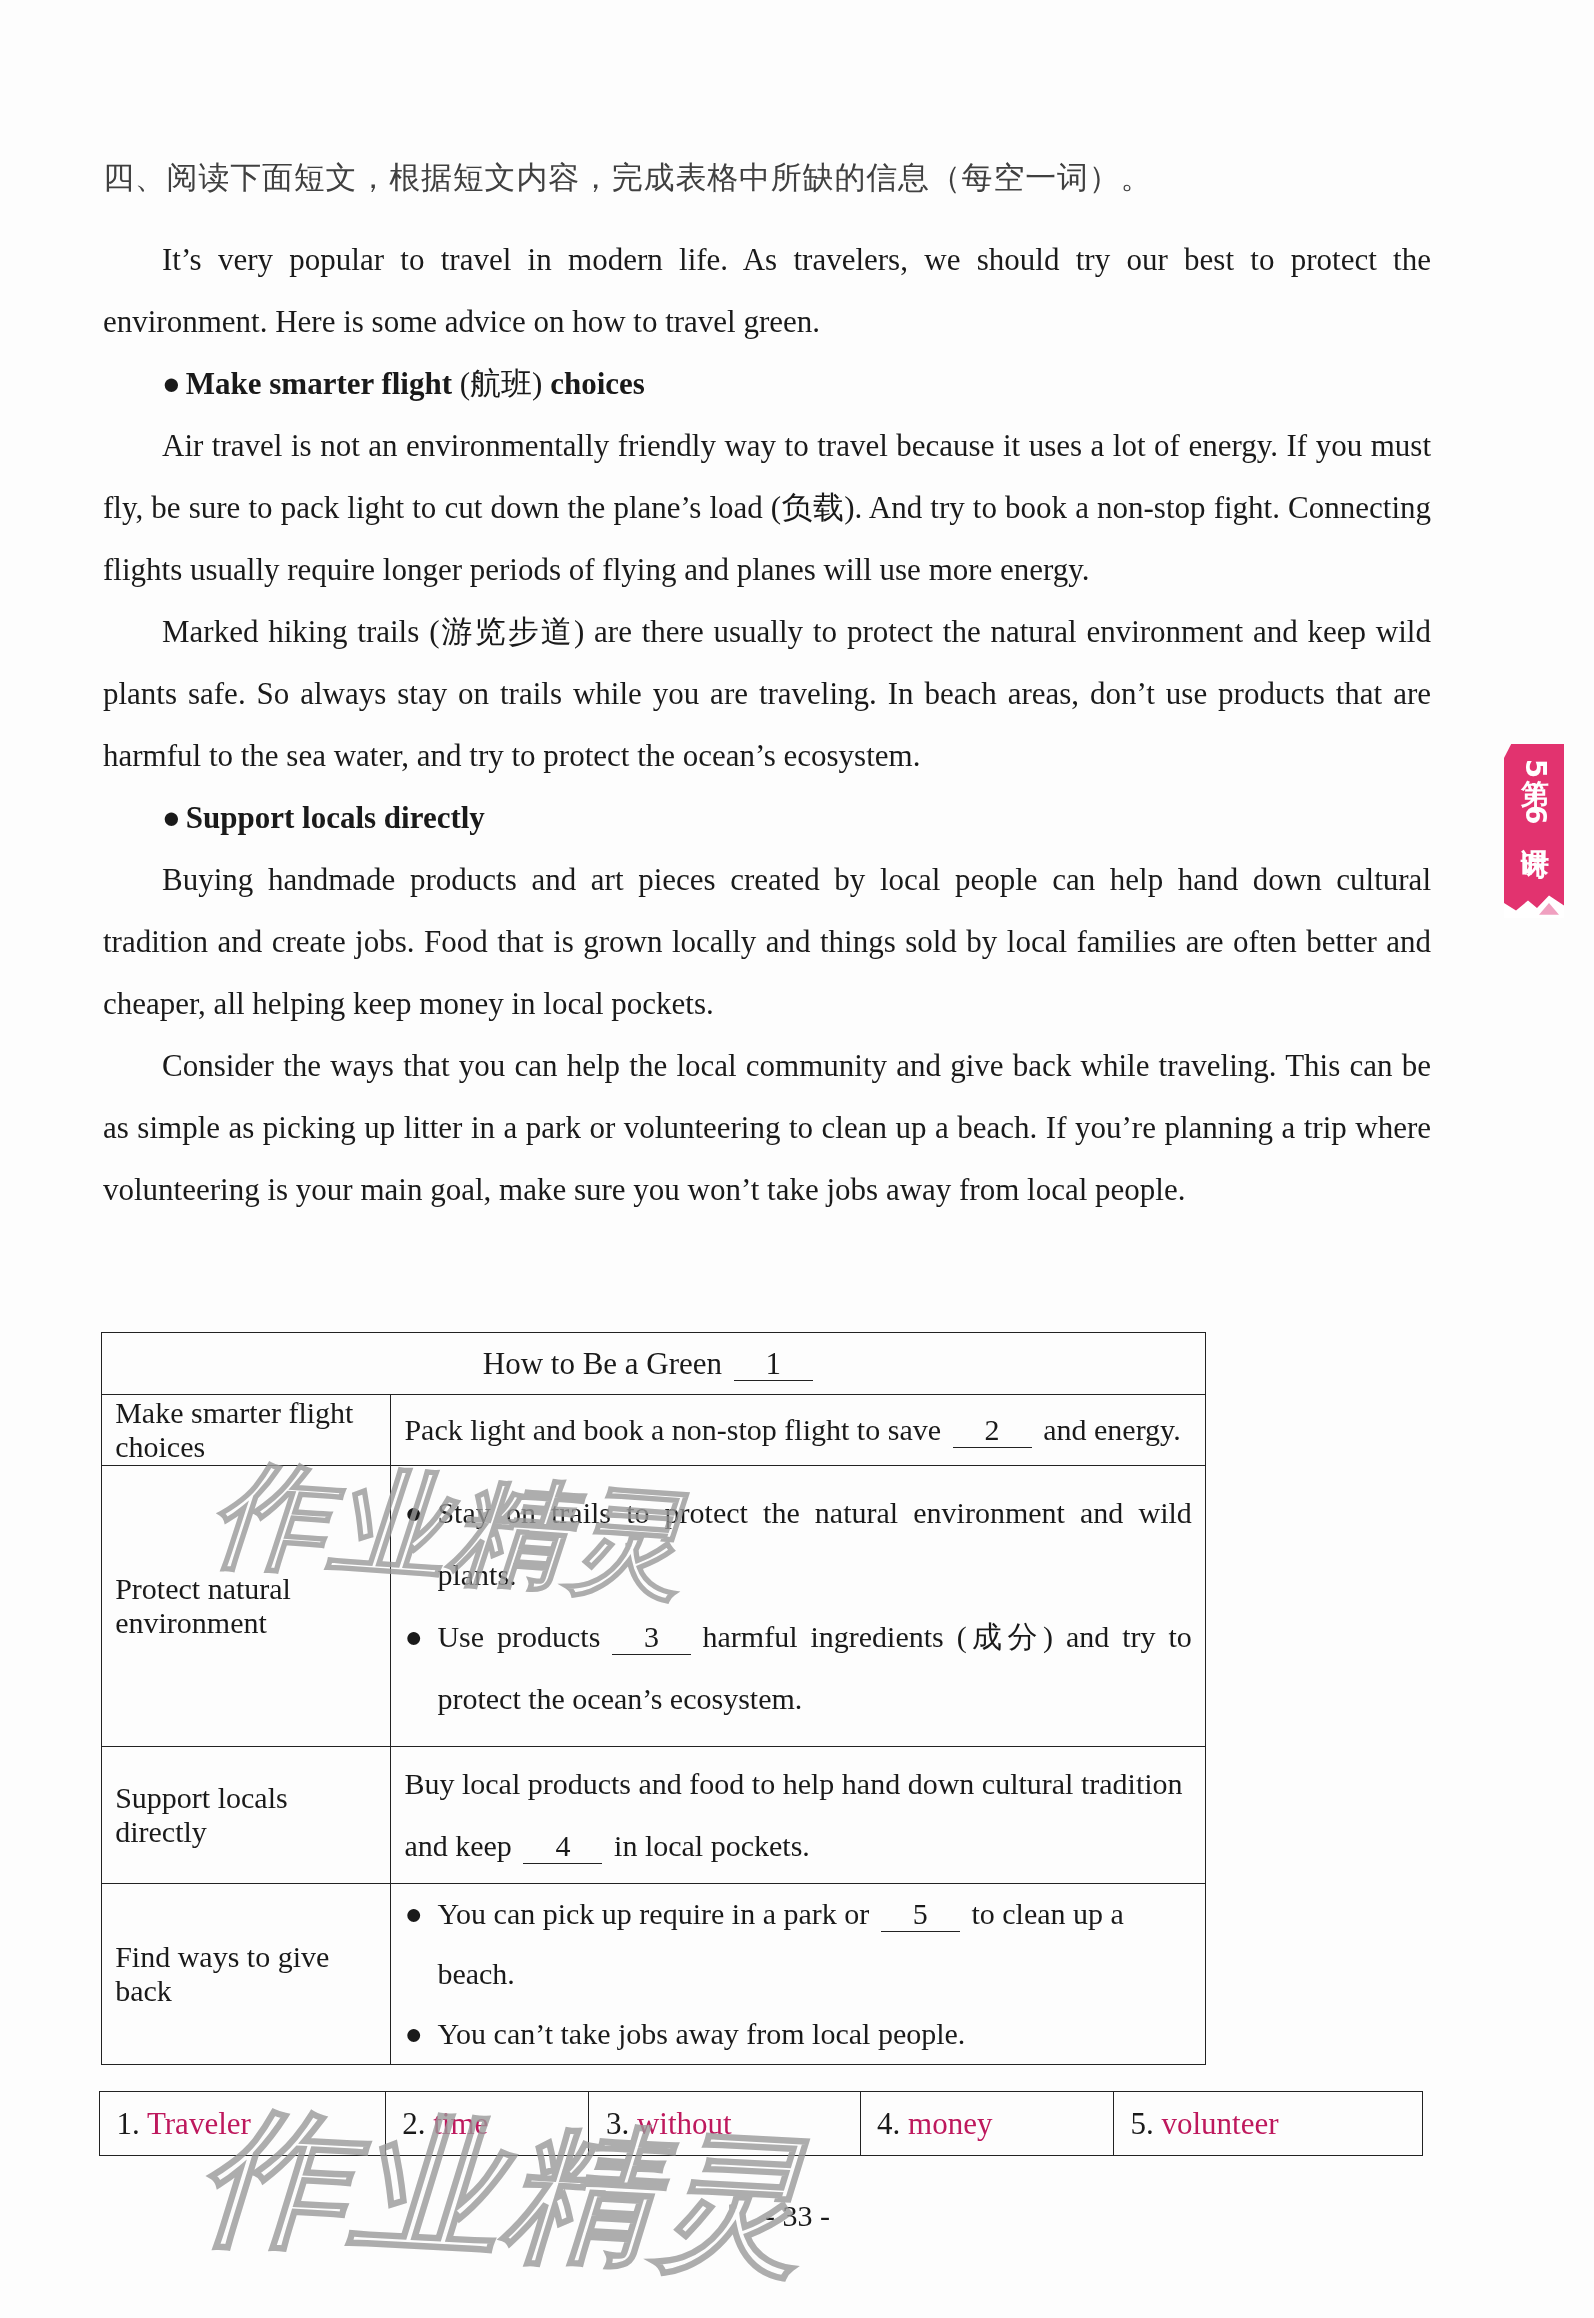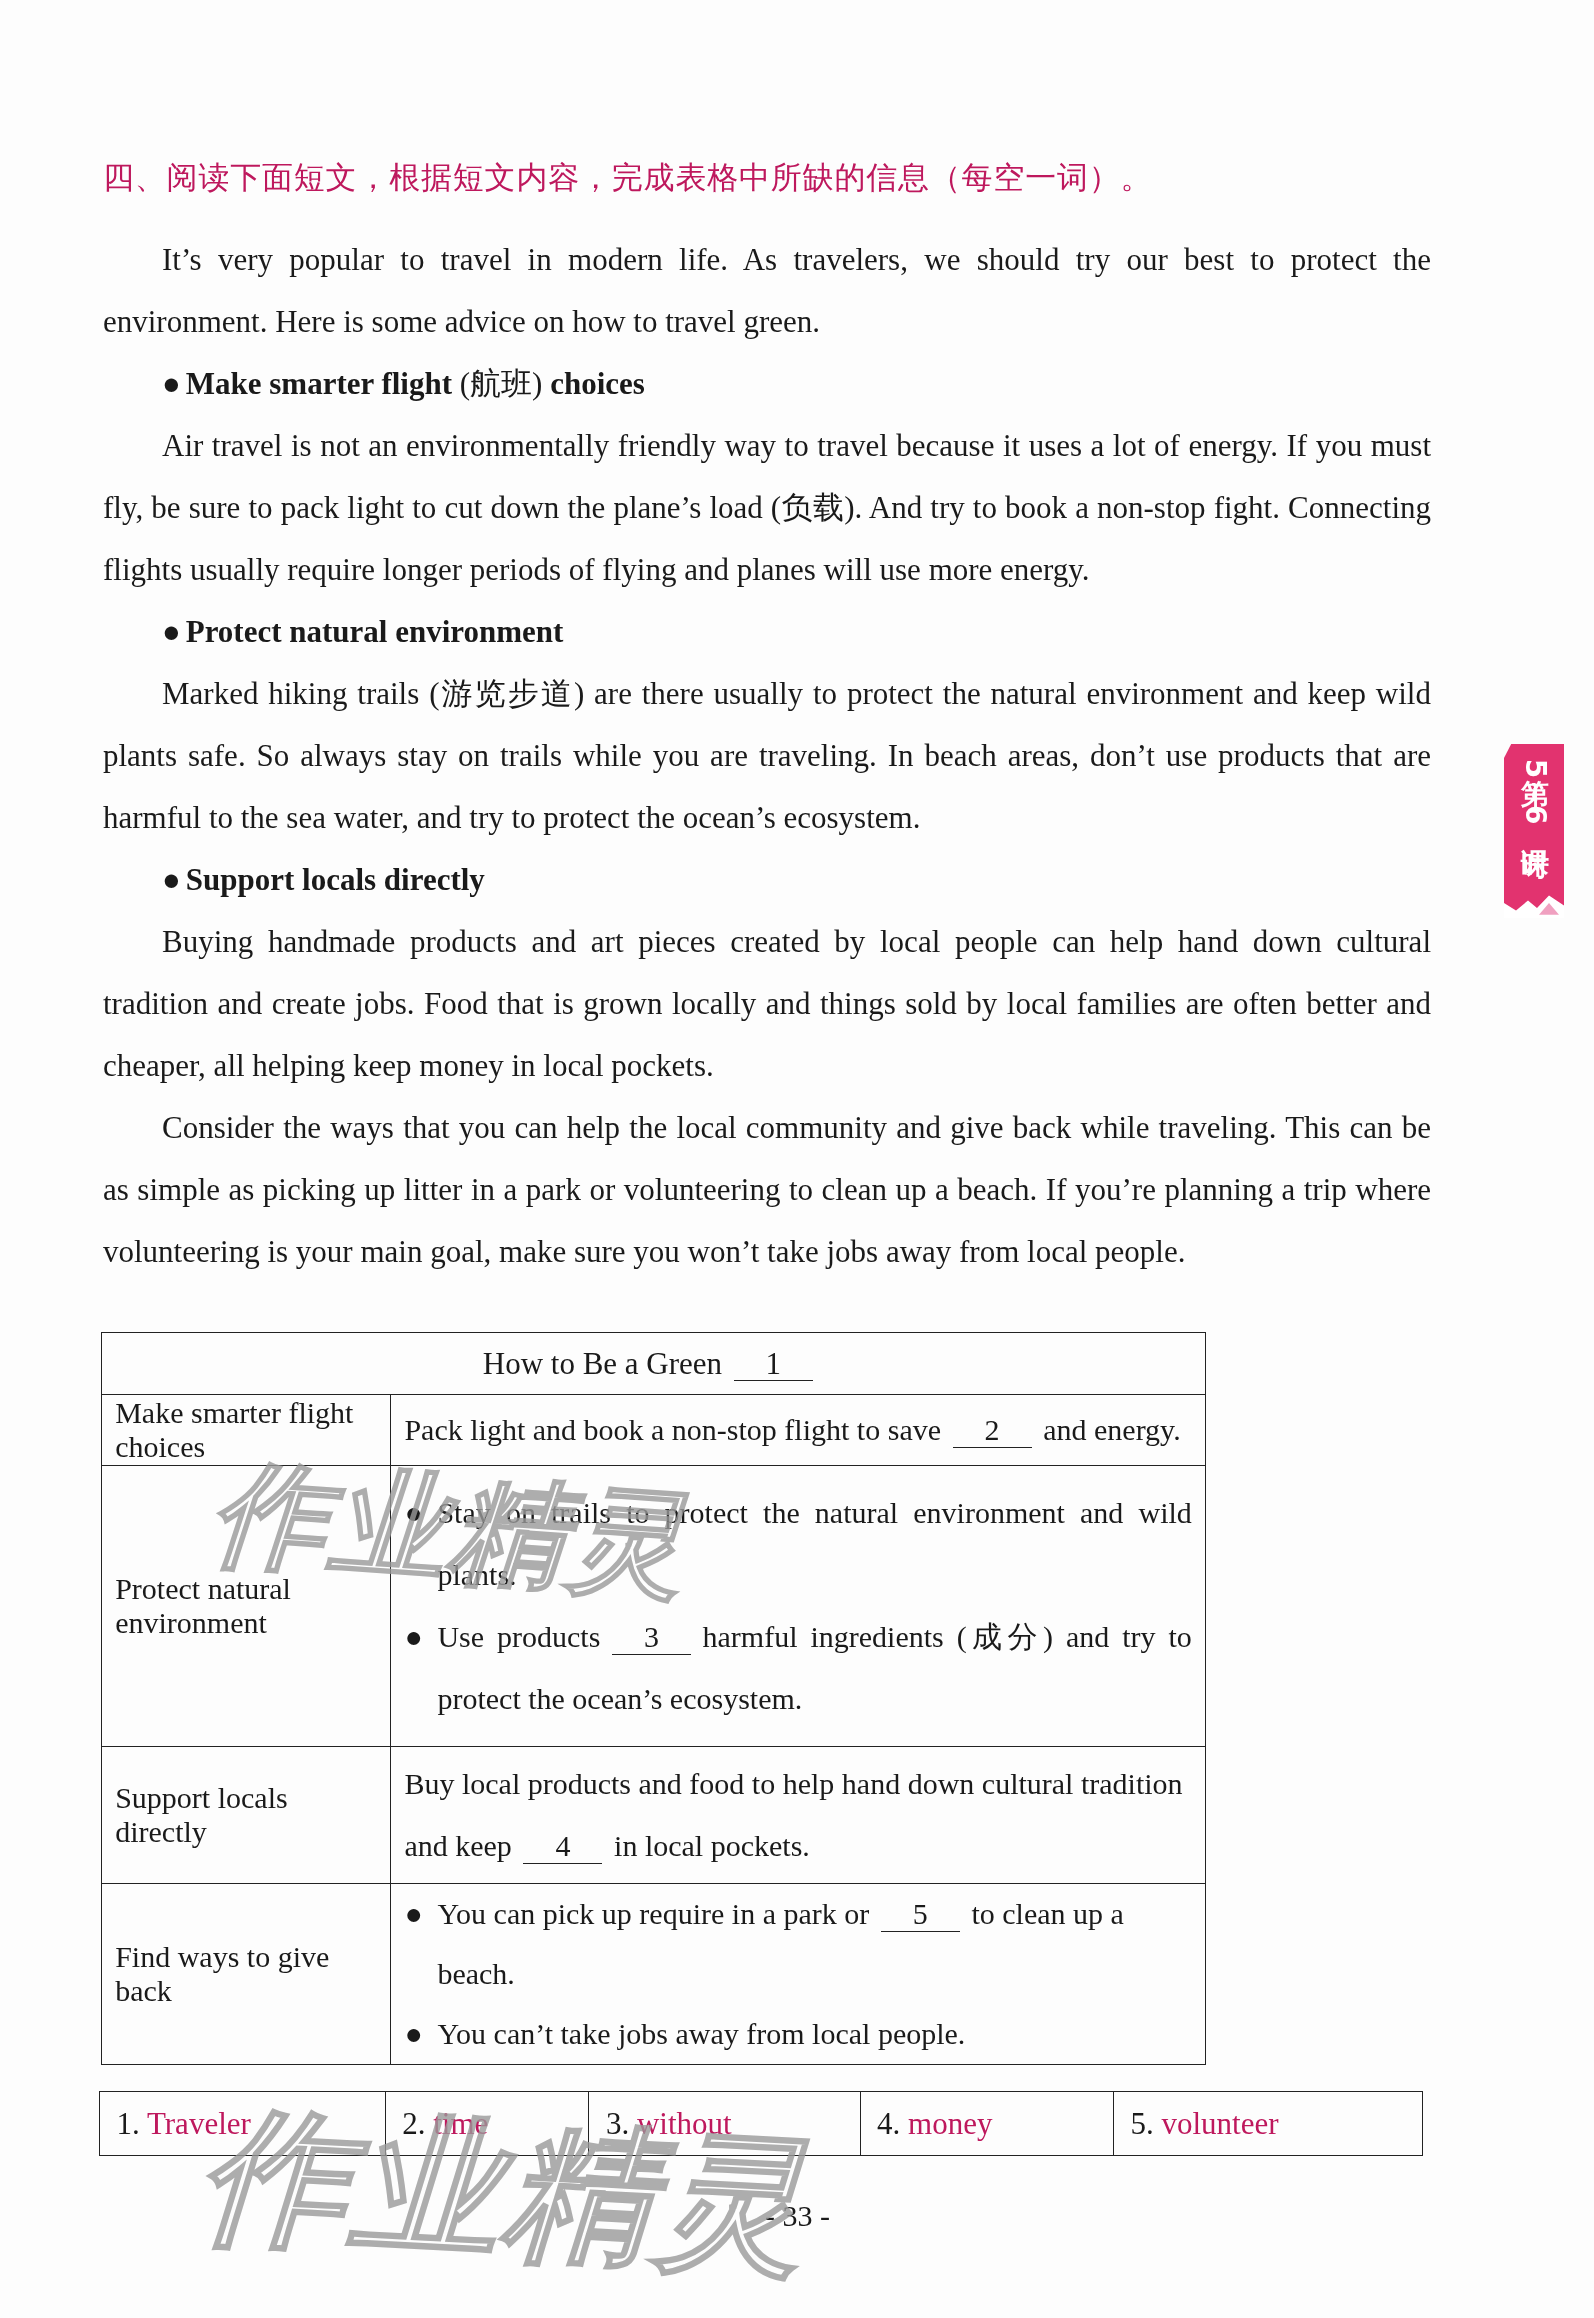--- a/index.html
+++ b/index.html
@@ -3,21 +3,21 @@
 <meta charset="utf-8">
 <style>
   html, body { margin: 0; padding: 0; }
   body {
     width: 1595px; height: 2319px; background: #fdfdfd; position: relative;
     font-family: "Liberation Serif", "DejaVu Serif", serif; color: #1a1a1a; overflow: hidden;
   }
   .page { position: absolute; left: 0; top: 0; width: 1595px; height: 2319px; }
   .heading {
     position: absolute; left: 103px; top: 157px; font-size: 31px; letter-spacing: 0.8px;
-    color: #be185d; font-family: "DejaVu Sans", sans-serif; font-weight: normal;
+    color: #404040; font-family: "DejaVu Sans", sans-serif; font-weight: normal;
   }
   .passage { position: absolute; left: 103px; top: 229px; width: 1328px; font-size: 31px; line-height: 62px; }
   .para { margin: 0; text-align: justify; text-align-last: left; }
   .para.indent { text-indent: 59px; }
   .sub { margin: 0; padding-left: 59px; font-weight: bold; }
   .sub .bullet { font-weight: bold; margin-right: 5px; }
   .sub .cn { font-weight: normal; }
 
   .side-tab {
     position: absolute; left: 1504px; top: 744px; width: 60px; height: 174px;
@@ -84,23 +84,20 @@
   </div>
 
   <div class="passage">
     <p class="para indent">It’s very popular to travel in modern life. As travelers, we should try our best to protect the environment. Here is some advice on how to travel green.</p>
 
     <p class="sub">
       <span class="bullet">●</span><span>Make smarter flight </span><span class="cn">(航班)</span><span> choices</span>
     </p>
     <p class="para indent">Air travel is not an environmentally friendly way to travel because it uses a lot of energy. If you must fly, be sure to pack light to cut down the plane’s load (负载). And try to book a non-stop fight. Connecting flights usually require longer periods of flying and planes will use more energy.</p>
 
-    <p class="sub">
-      <span class="bullet">●</span><span>Protect natural environment</span>
-    </p>
     <p class="para indent">Marked hiking trails (游览步道) are there usually to protect the natural environment and keep wild plants safe. So always stay on trails while you are traveling. In beach areas, don’t use products that are harmful to the sea water, and try to protect the ocean’s ecosystem.</p>
 
     <p class="sub">
       <span class="bullet">●</span><span>Support locals directly</span>
     </p>
     <p class="para indent">Buying handmade products and art pieces created by local people can help hand down cultural tradition and create jobs. Food that is grown locally and things sold by local families are often better and cheaper, all helping keep money in local pockets.</p>
 
     <p class="para indent">Consider the ways that you can help the local community and give back while traveling. This can be as simple as picking up litter in a park or volunteering to clean up a beach. If you’re planning a trip where volunteering is your main goal, make sure you won’t take jobs away from local people.</p>
   </div>
 

